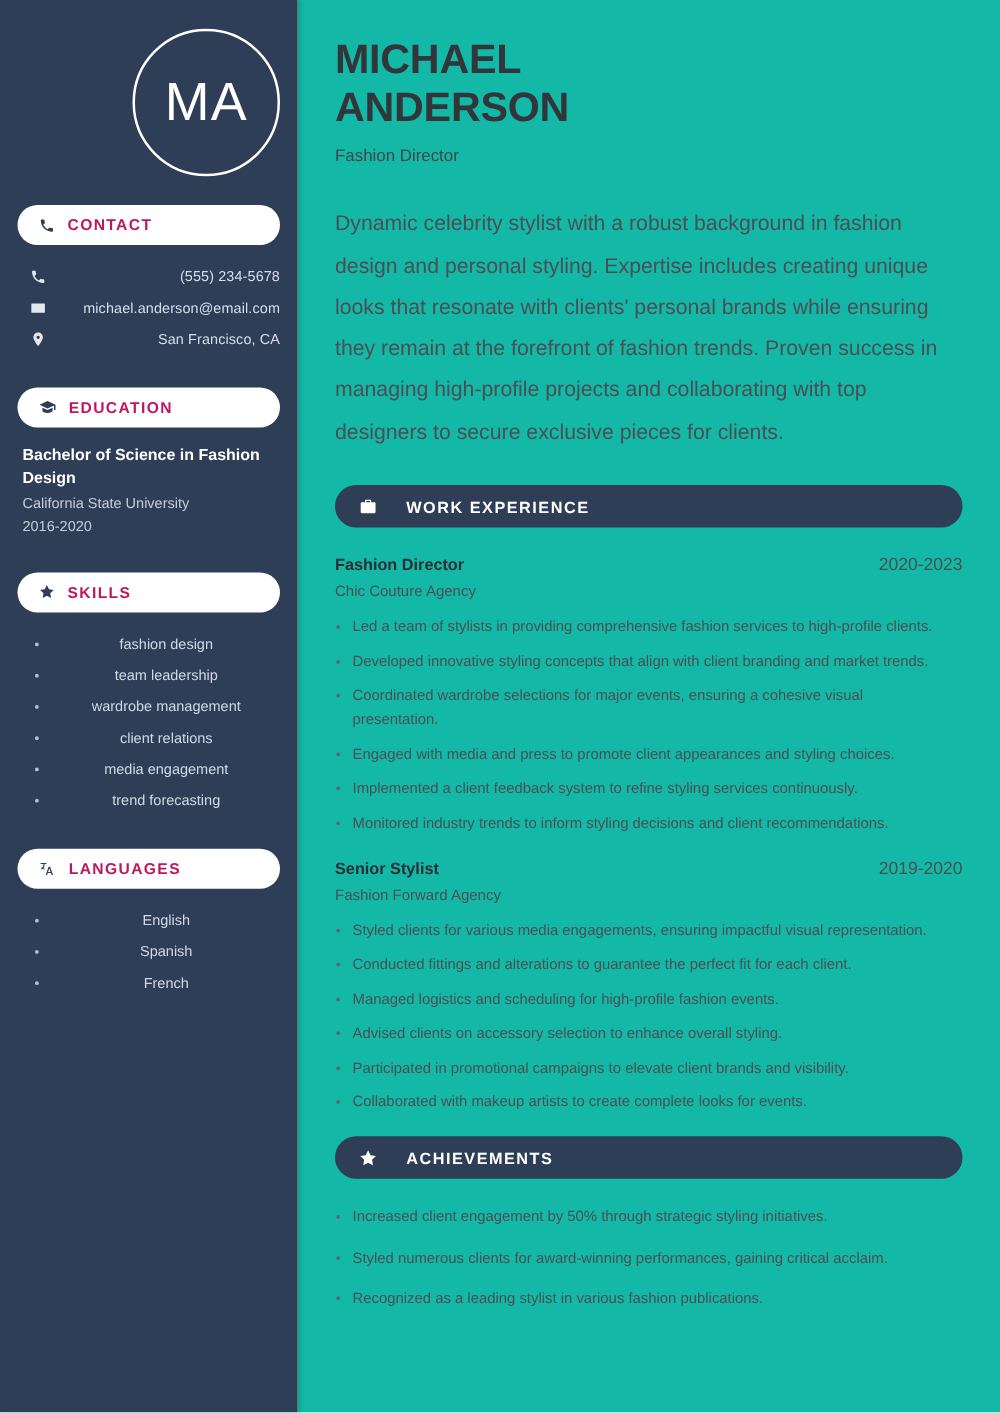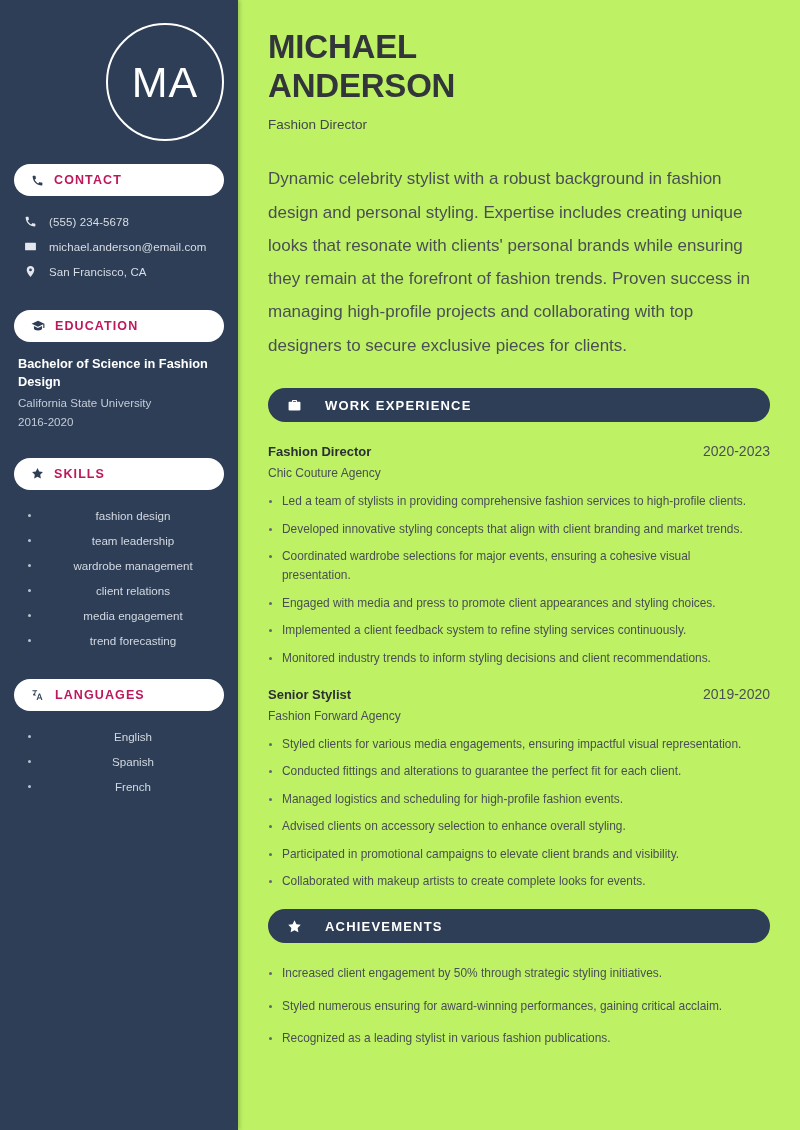--- a/index.html
+++ b/index.html
@@ -72,20 +72,21 @@
   }
   .side-pill .ico svg { display: block; }
 
   .contact-list { margin-bottom: 26px; }
   .contact-row {
     display: flex;
     align-items: center;
     gap: 12px;
     padding: 0 0 0 10px;
     height: 25px;
+    justify-content: space-between;
   }
   .contact-row .ctext {
     color: #d9dee6;
     font-size: 11.5px;
     letter-spacing: 0.1px;
   }
   .contact-row .ico svg { display: block; }
 
   .edu-block { padding: 0 2px 0 4px; margin-bottom: 26px; }
   .edu-degree {
@@ -118,21 +119,21 @@
     top: 11px;
     width: 3px;
     height: 3px;
     border-radius: 50%;
     background: #b9c2d0;
   }
 
   
   .main {
     flex: 1;
-    background: #bef264;
+    background: #14b8a6;
     padding: 28px 30px 0 30px;
   }
 
   .name {
     color: #32363b;
     font-size: 33px;
     font-weight: bold;
     line-height: 1.17;
     letter-spacing: -0.2px;
   }
@@ -371,18 +372,18 @@
       <span class="ico">
         <svg width="15" height="15" viewBox="0 0 24 24" fill="#ffffff">
             <path d="m12 2 3.1 6.3 6.9 1-5 4.9 1.2 6.8L12 17.8 5.8 21l1.2-6.8-5-4.9 6.9-1L12 2z"></path>
           </svg>
       </span>
       <span class="sec-label">ACHIEVEMENTS</span>
     </div>
 
     <ul class="main-bullets ach-bullets">
       <li class="main-bullet">Increased client engagement by 50% through strategic styling initiatives.</li>
-      <li class="main-bullet">Styled numerous ensuring for award-winning performances, gaining critical acclaim.</li>
+      <li class="main-bullet">Styled numerous clients for award-winning performances, gaining critical acclaim.</li>
       <li class="main-bullet">Recognized as a leading stylist in various fashion publications.</li>
     </ul>
 
   </main>
 </div>
 
 </body></html>

